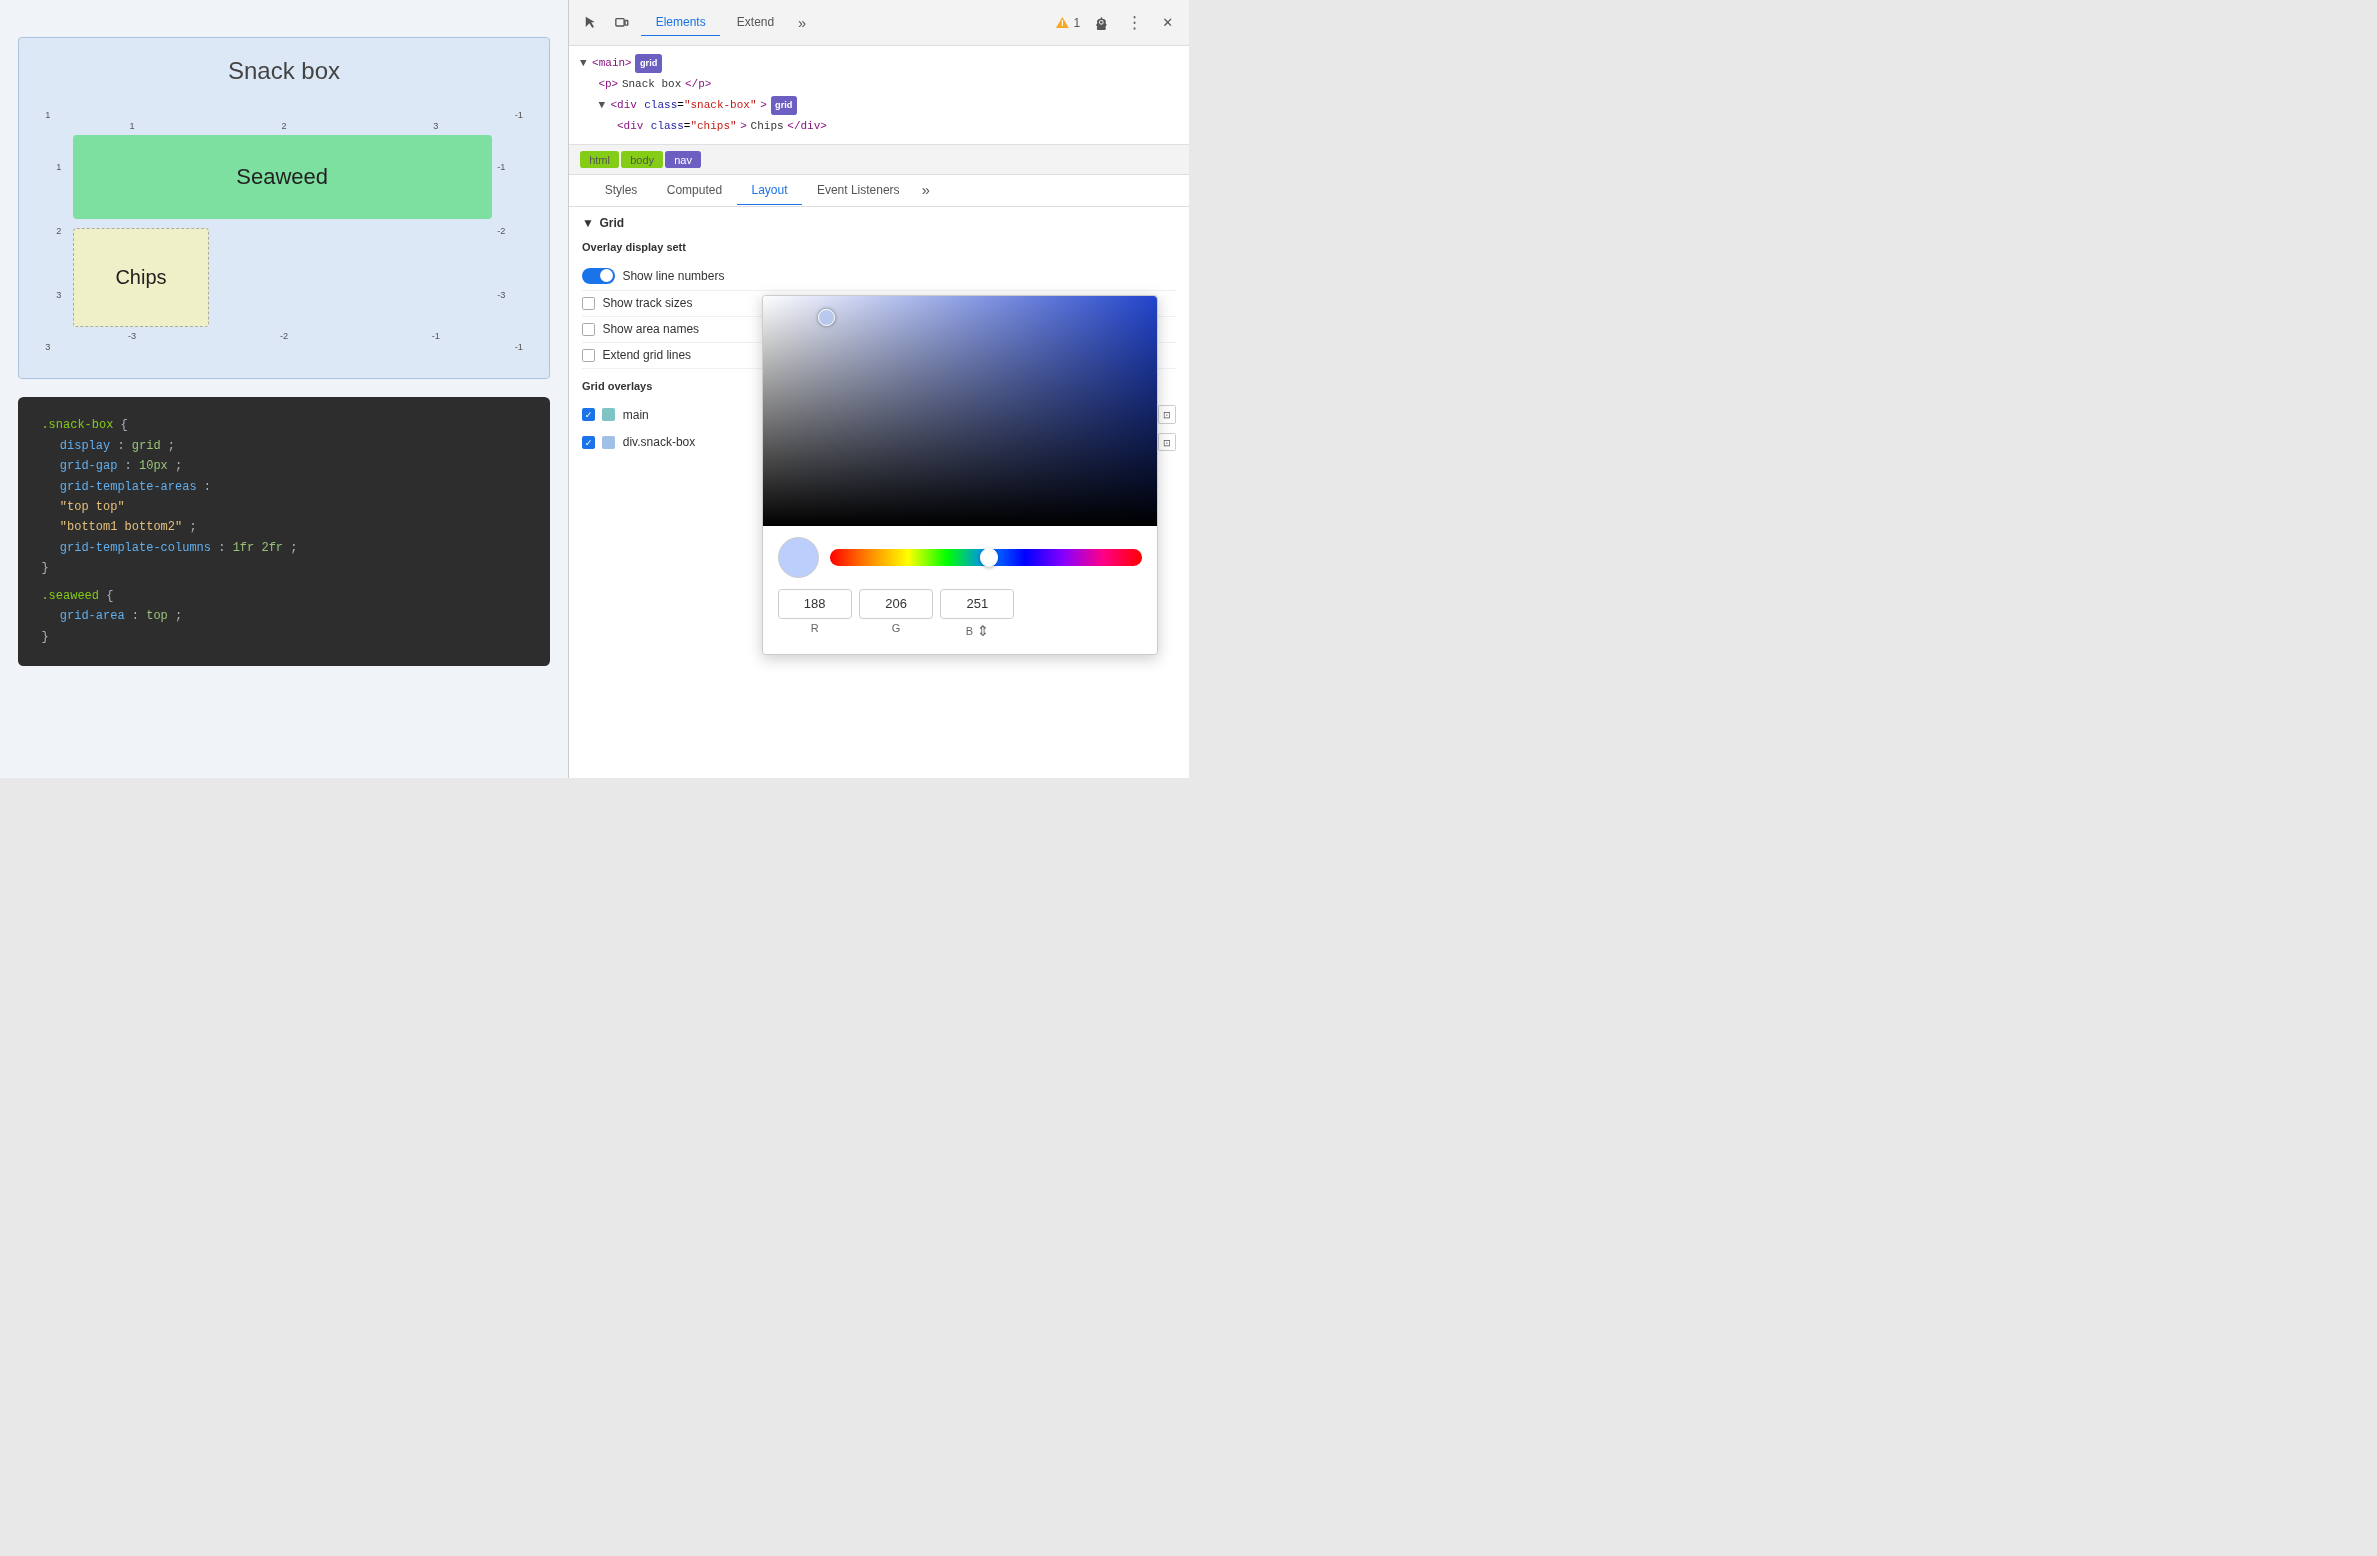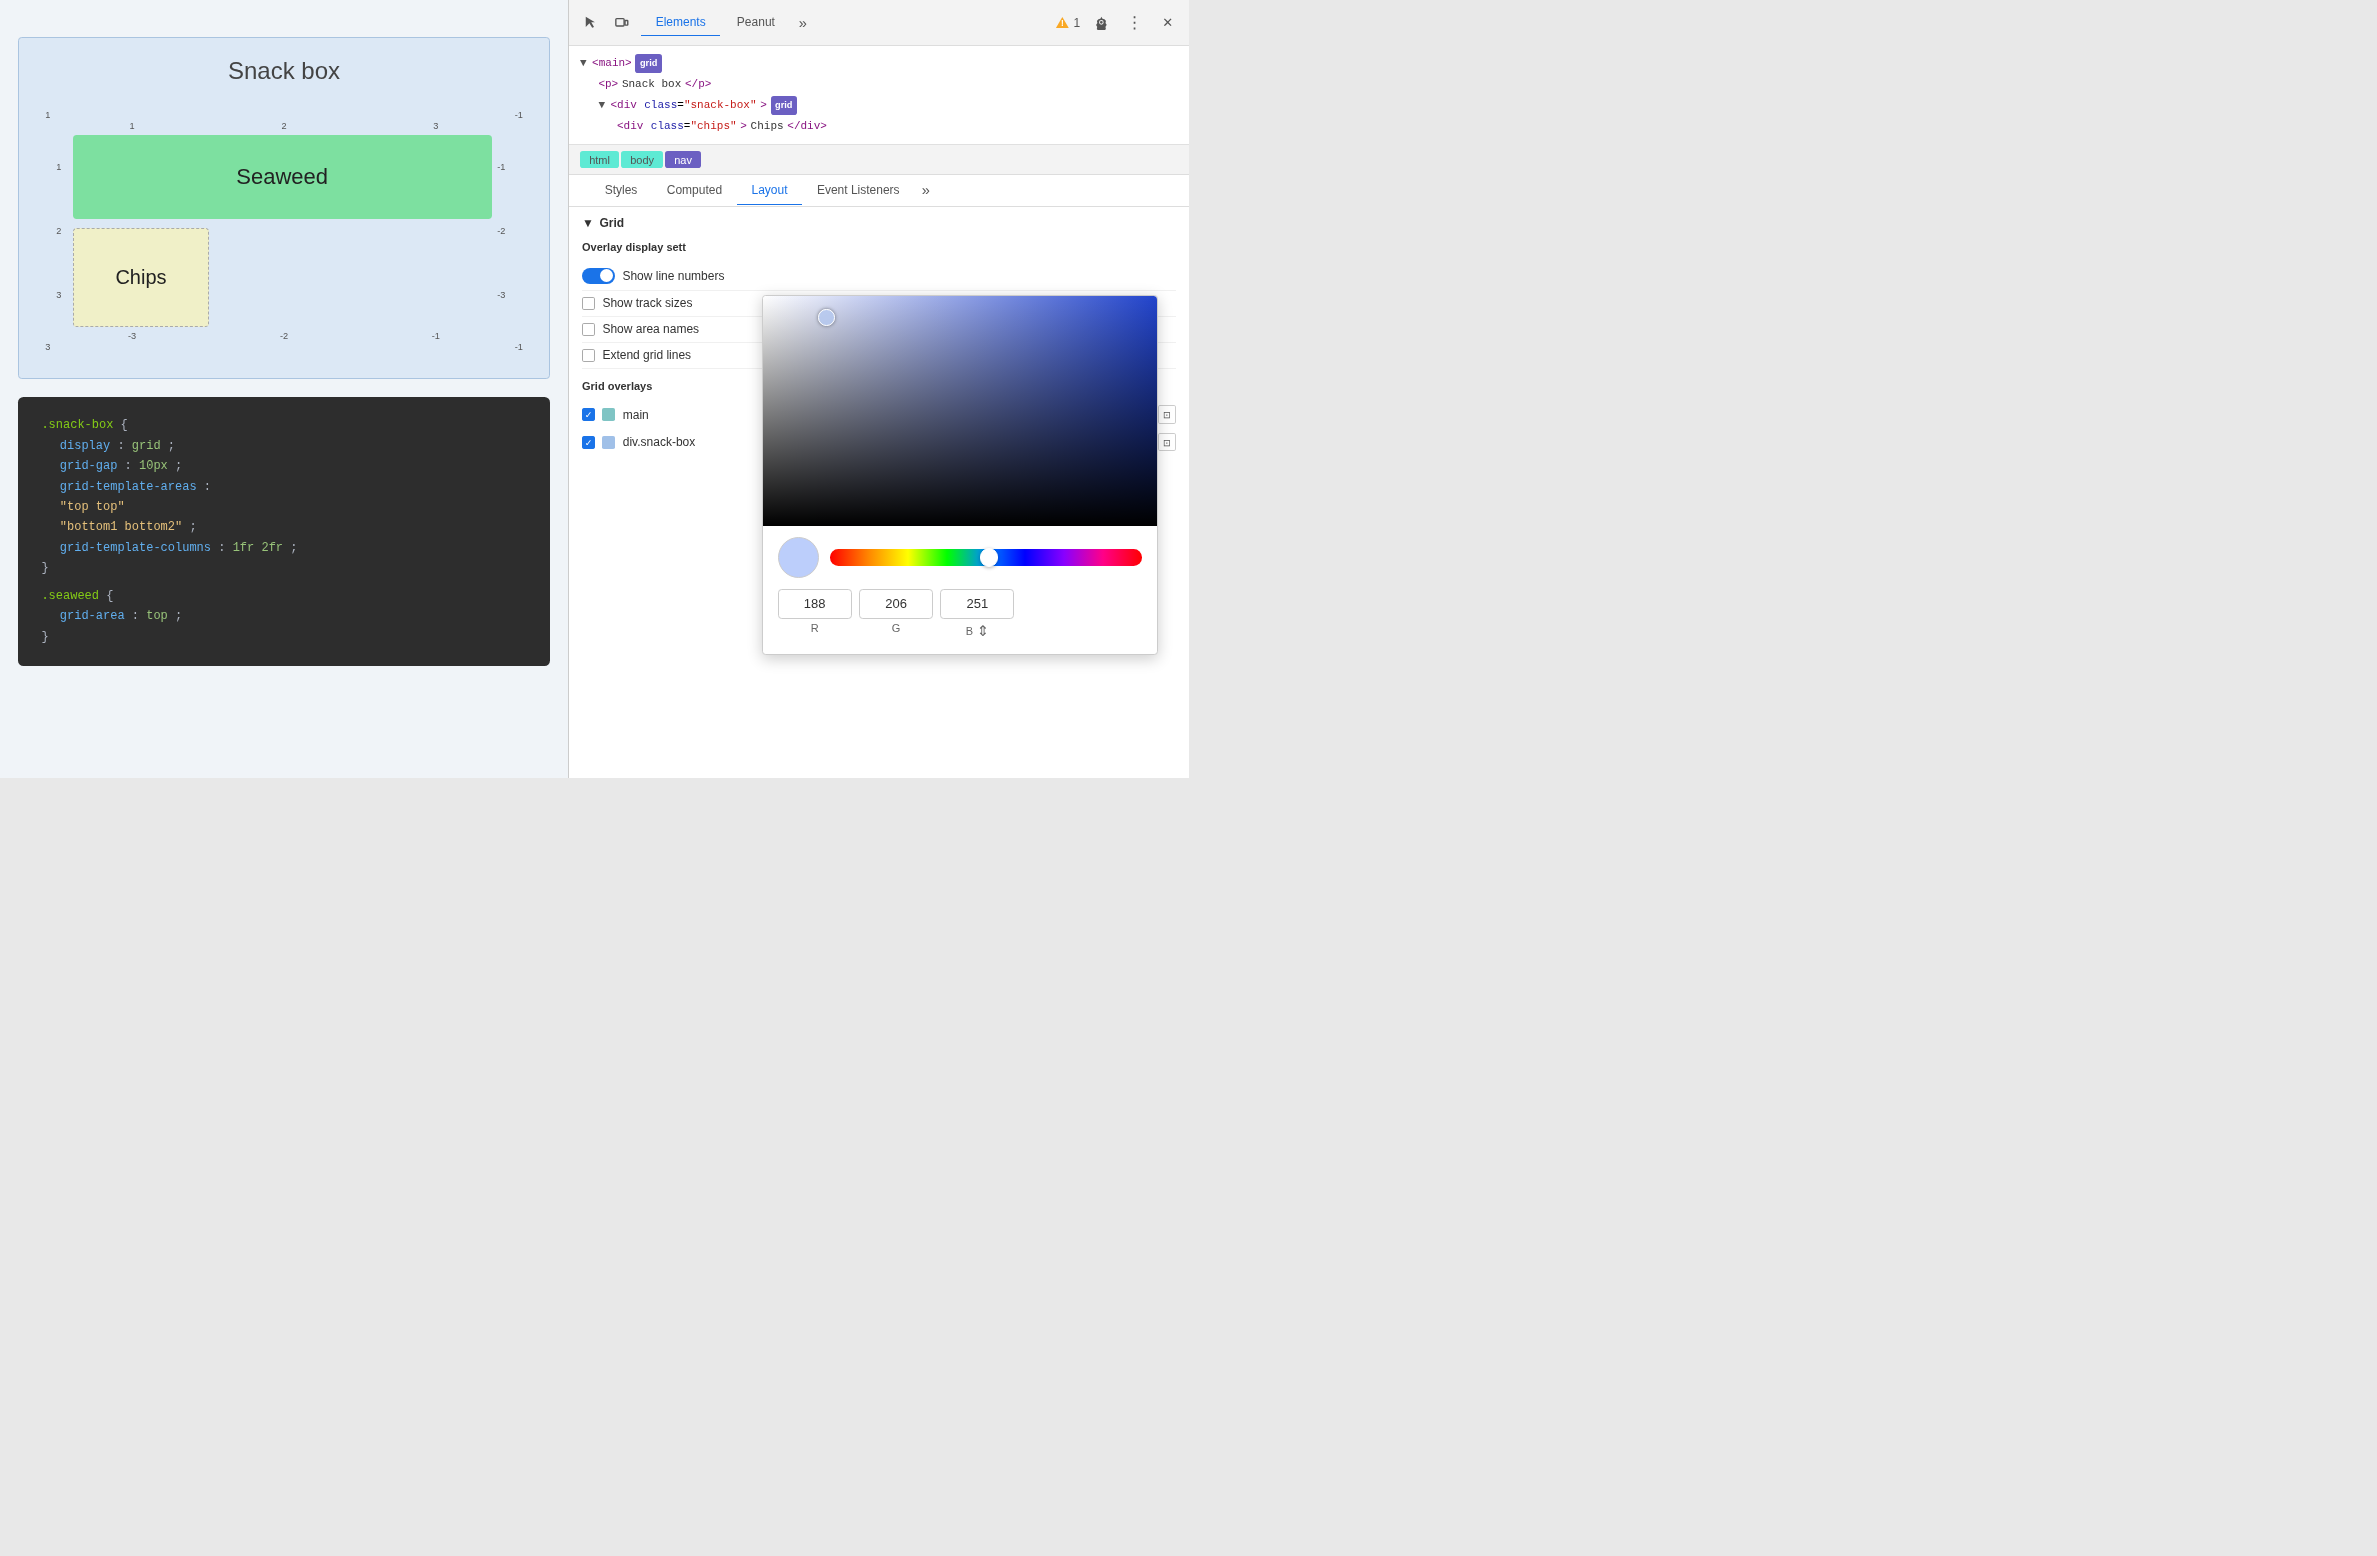--- a/index.html
+++ b/index.html
@@ -214,21 +214,21 @@
       background: #f3f3f3;
       border-bottom: 0.9px solid #ddd;
       gap: 0;
       font-size: 11px;
     }
 
     .breadcrumb-item {
       padding: 2.8px 9.2px;
       cursor: pointer;
       color: #555;
-      background: #5eead4;
+      background: #84cc16;
       border-radius: 2.8px;
       margin-right: 1.8px;
     }
     .breadcrumb-item.active {
       background: #6b5fc2;
       color: white;
     }
 
     
     .panel-tabs {
@@ -584,21 +584,21 @@
       </svg>
     </div>
     <div class="devtools-icon">
       <svg width="14.7" height="14.7" viewBox="0 0 16 16" fill="none">
         <rect x="2" y="4" width="9" height="8" rx="1" stroke="#555" stroke-width="1.5" fill="none"></rect>
         <rect x="12" y="6" width="3" height="5" rx="0.5" stroke="#555" stroke-width="1.5" fill="none"></rect>
       </svg>
     </div>
     <div class="devtools-tabs">
       <div class="devtools-tab active">Elements</div>
-      <div class="devtools-tab">Peanut</div>
+      <div class="devtools-tab">Extend</div>
       <div class="devtools-more">»</div>
     </div>
     <div class="devtools-actions">
       <div class="warning-badge">
         <svg width="14.7" height="13" viewBox="0 0 16 14" style="font-size:13px">
           <polygon points="8,1 15,13 1,13" fill="#f9a825"></polygon>
           <text x="8" y="11" text-anchor="middle" font-size="9" fill="white" font-weight="bold">!</text>
         </svg>
         <span>1</span>
       </div>

